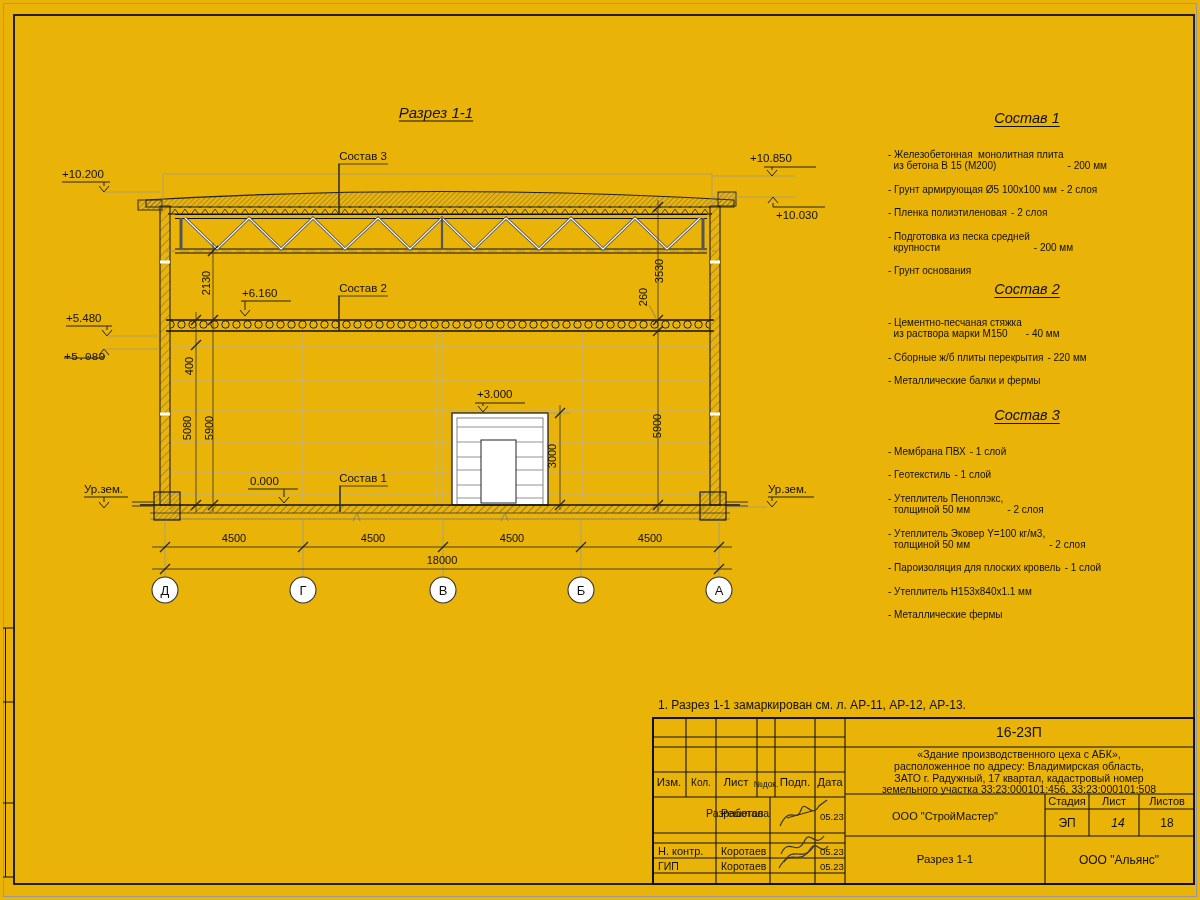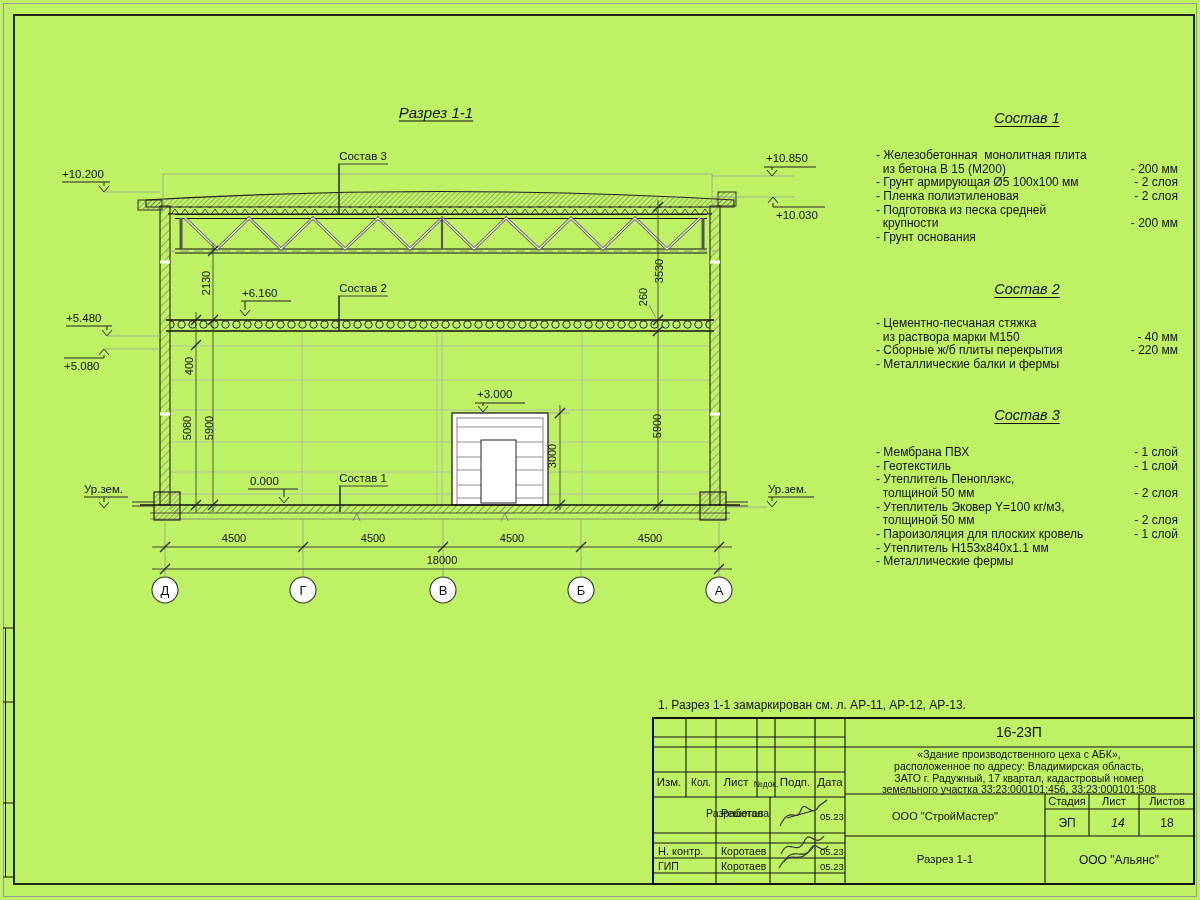--- a/index.html
+++ b/index.html
@@ -1,32 +1,32 @@
 <!DOCTYPE html>
 <html><head>
 <meta charset="utf-8">
 <style>
   html,body{margin:0;padding:0;background:#e8e8e8;}
-  #sheet{position:relative;width:1200px;height:900px;background:#bef264;overflow:hidden;
+  #sheet{position:relative;width:1200px;height:900px;background:#eab308;overflow:hidden;
          font-family:"Liberation Sans", sans-serif;color:#111;}
   svg{position:absolute;left:0;top:0;}
   .lbl{position:absolute;font-size:11.5px;color:#111;white-space:nowrap;line-height:1;}
   .c{transform:translate(-50%,-50%);}
   .vd{position:absolute;font-size:11px;color:#111;white-space:nowrap;line-height:1;
       transform:translate(-50%,-50%) rotate(-90deg);}
   .hd{position:absolute;font-size:11px;color:#111;white-space:nowrap;line-height:1;
       transform:translate(-50%,-50%);}
   .ax{position:absolute;font-size:13px;color:#111;transform:translate(-50%,-50%);line-height:1;}
   .ulit{font-style:italic;text-decoration:underline;text-underline-offset:3px;}
   .title{font-size:15px;}
   .comp{position:absolute;width:302px;}
   .comp h3{margin:0;text-align:center;font-size:14.5px;font-weight:normal;}
   .comp .rows{margin-top:23px;}
-  .crow{display:flex;justify-content:space-between;align-items:flex-end;
-        font-size:12px;line-height:1.14;margin:0;}
+  .crow{display:flex;align-items:flex-end;
+        font-size:10px;line-height:1.14;margin:12px;}
   .cname{white-space:pre-wrap;max-width:236px;}
   .cval{white-space:nowrap;padding-left:4px;}
   .st{position:absolute;line-height:1;color:#111;}
   .cen{transform:translate(-50%,-50%);white-space:nowrap;}
   .desc{position:absolute;text-align:center;font-size:10.5px;line-height:1.12;width:306px;transform:translateX(-50%);}
 </style>
 </head>
 <body>
 <div id="sheet">
 
@@ -305,26 +305,26 @@
 </svg>
 
 <div class="lbl c ulit title" style="left:436px;top:112px;">Разрез 1-1</div>
 
 <div class="lbl c" style="left:363px;top:157px;">Состав 3</div>
 <div class="lbl c" style="left:363px;top:289px;">Состав 2</div>
 <div class="lbl c" style="left:363px;top:479px;">Состав 1</div>
 
 <div class="lbl" style="left:62px;top:169px;">+10.200</div>
 <div class="lbl" style="left:66px;top:313px;">+5.480</div>
-<div class="lbl" style="left:64px;top:361px;">+5.080</div>
+<div class="lbl" style="left:64px;top:351px;font-family:Liberation Mono, monospace;">+5.080</div>
 <div class="lbl" style="left:84px;top:484px;">Ур.зем.</div>
 <div class="lbl" style="left:250px;top:476px;">0.000</div>
 <div class="lbl" style="left:242px;top:288px;">+6.160</div>
 <div class="lbl" style="left:477px;top:389px;">+3.000</div>
-<div class="lbl" style="left:766px;top:153px;">+10.850</div>
+<div class="lbl" style="left:750px;top:153px;">+10.850</div>
 <div class="lbl" style="left:776px;top:210px;">+10.030</div>
 <div class="lbl" style="left:768px;top:484px;">Ур.зем.</div>
 
 <div class="vd" style="left:189px;top:366px;">400</div>
 <div class="vd" style="left:187px;top:428px;">5080</div>
 <div class="vd" style="left:206px;top:283px;">2130</div>
 <div class="vd" style="left:209px;top:428px;">5900</div>
 <div class="vd" style="left:659px;top:271px;">3530</div>
 <div class="vd" style="left:643px;top:297px;">260</div>
 <div class="vd" style="left:657px;top:426px;">5900</div>

